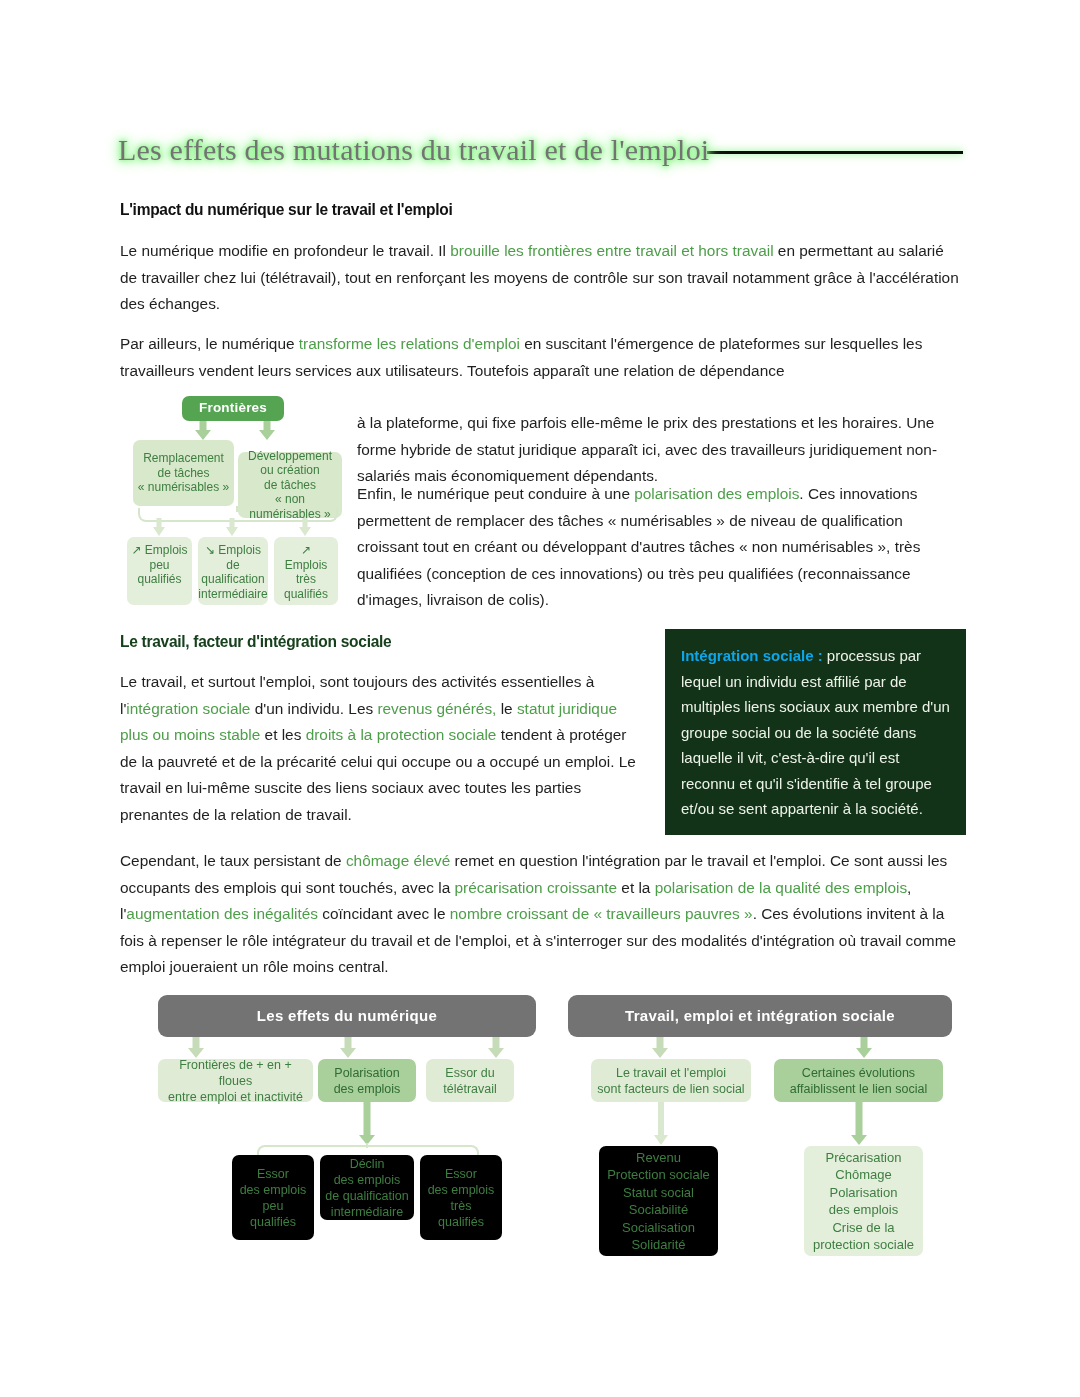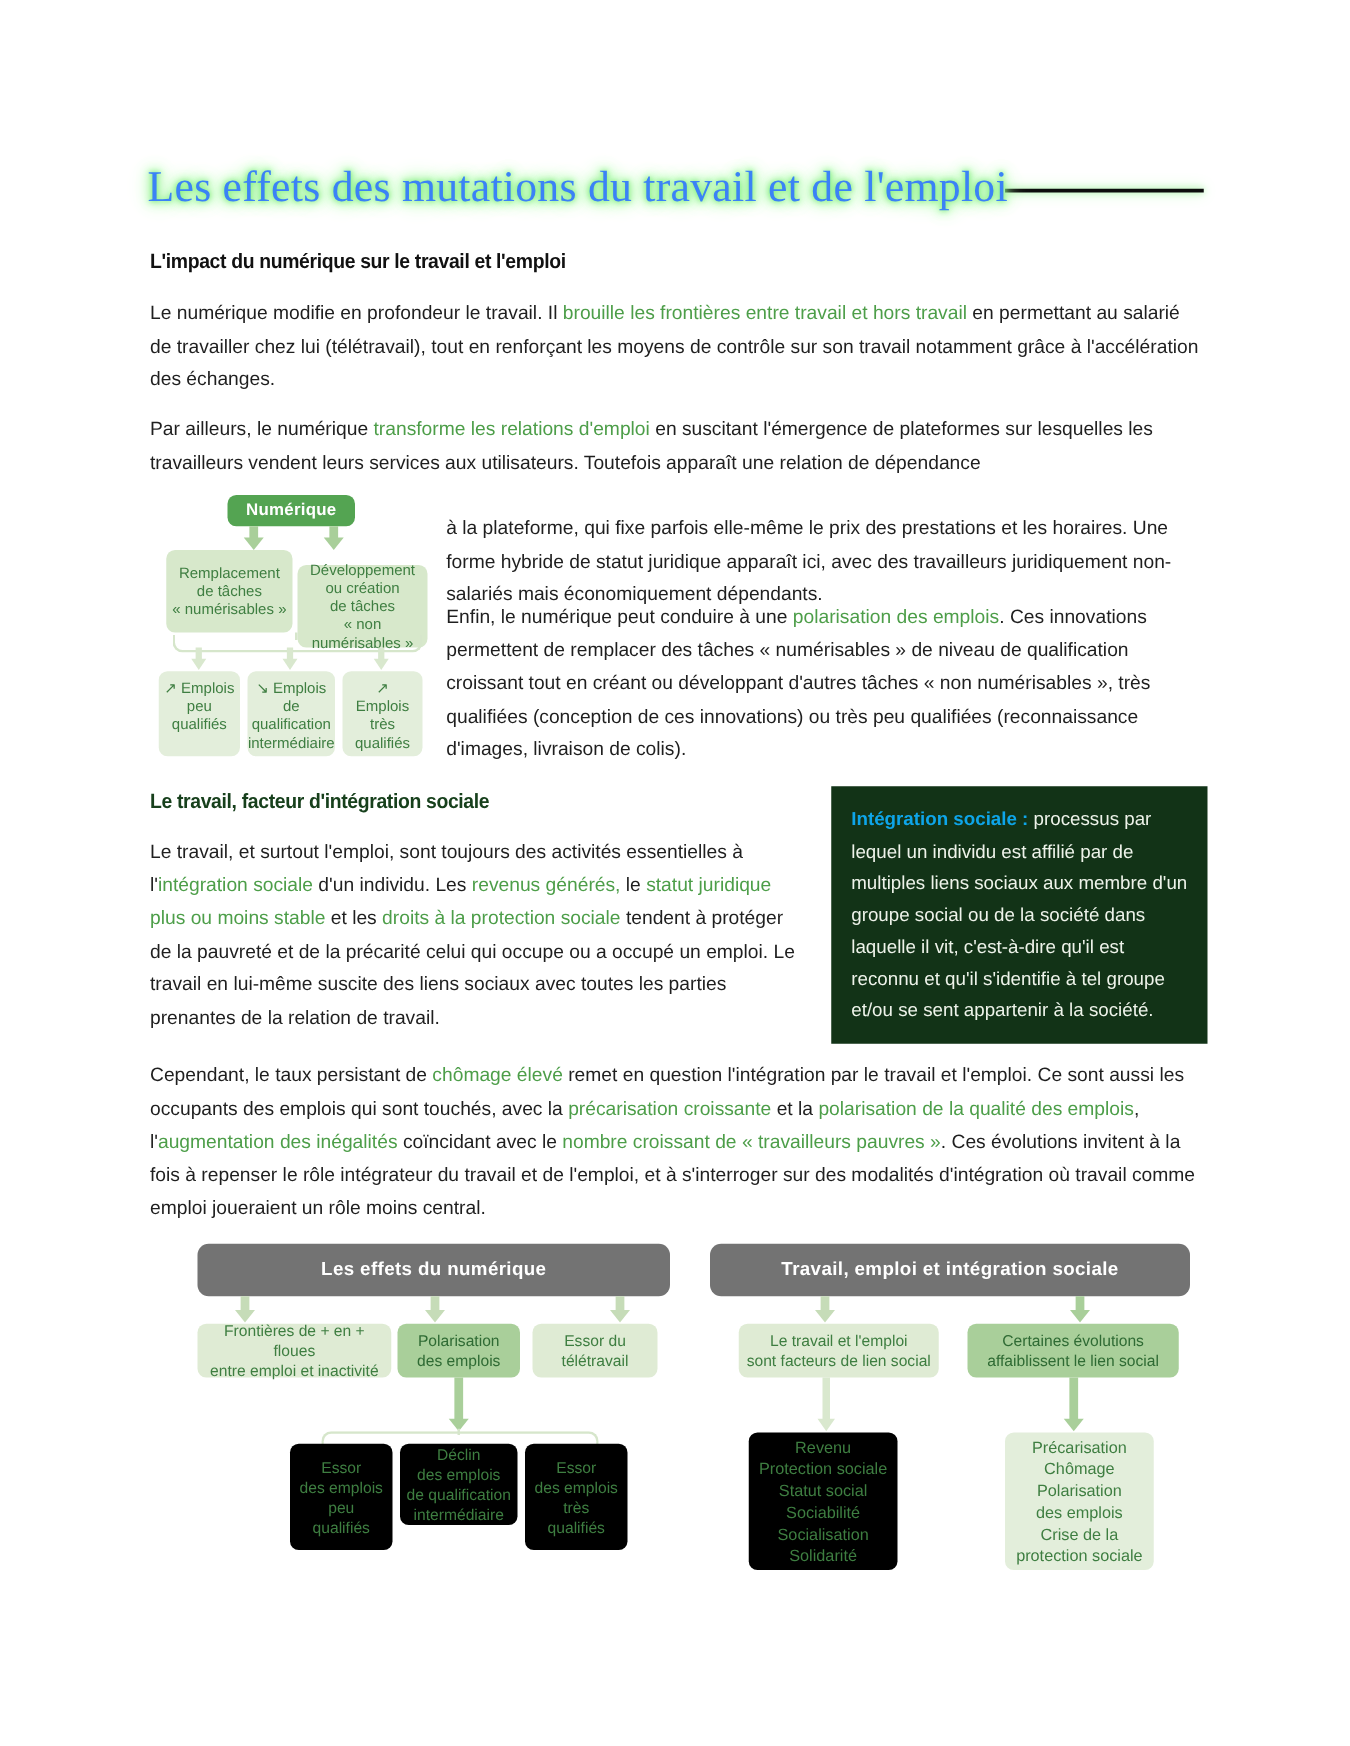--- a/index.html
+++ b/index.html
@@ -11,21 +11,21 @@
   }
   .page{position:absolute;left:0;top:0;width:1080px;height:1397px;}
 
   
   .title-row{
     position:absolute;left:118px;top:129px;width:845px;height:42px;
     display:flex;align-items:center;
   }
   .doc-title{
     font-family:"Liberation Serif", serif;
-    font-size:35px;letter-spacing:.2px;color:#3b82f6;
+    font-size:30px;letter-spacing:.2px;color:#737373;
     white-space:nowrap;
     text-shadow:
       0 0 4px #7ef07a, 0 0 8px #7ef07a, 0 0 12px #9df59a,
       0 0 16px #b7f7b3, 0 0 22px #cdf9ca;
     position:relative;z-index:2;
   }
   .title-rule{
     flex:1 1 auto;height:3px;background:#0c0c0c;
     margin-left:-2px;margin-top:4px;
     box-shadow:0 0 6px #9cf19a,0 0 12px #bdf5ba;
@@ -113,21 +113,21 @@
   </div>
 
   <div class="para" style="left:357px;top:410px;width:606px;">à la plateforme, qui fixe parfois elle-même le prix des prestations et les horaires. Une forme hybride de statut juridique apparaît ici, avec des travailleurs juridiquement non-salariés mais économiquement dépendants.</div>
 
   <div class="para" style="left:357px;top:481px;width:606px;">
     <span>Enfin, le numérique peut conduire à une </span><span class="g">polarisation des emplois</span><span>. Ces innovations permettent de remplacer des tâches « numérisables » de niveau de qualification croissant tout en créant ou développant d'autres tâches « non numérisables », très qualifiées (conception de ces innovations) ou très peu qualifiées (reconnaissance d'images, livraison de colis).</span>
   </div>
 
   <div class="fig" style="left:120px;top:396px;width:225px;height:220px;">
 
-    <div class="dbox lvl-top" style="left:62px;top:0px;width:102px;height:25px;">Numérique</div>
+    <div class="dbox lvl-top" style="left:62px;top:0px;width:102px;height:25px;">Frontières</div>
 
     <div class="arrow dk" style="left:75px;top:25px;width:16px;height:19px;">
       <div class="shaft" style="height:10px;"></div>
         <div class="head" style="top:9px;"></div>
     </div>
     <div class="arrow dk" style="left:139px;top:25px;width:16px;height:19px;">
       <div class="shaft" style="height:10px;"></div>
         <div class="head" style="top:9px;"></div>
     </div>
 
@@ -195,21 +195,21 @@
     </div>
     <div class="arrow" style="left:330px;top:42px;width:16px;height:22px;">
       <div class="shaft" style="height:12px;"></div>
         <div class="head" style="top:11px;"></div>
     </div>
 
     <div class="dbox lvl-mid2" style="left:0px;top:64px;width:155px;height:43px;white-space:pre-line;font-size:12.5px;line-height:16px;">Frontières de + en + floues
 entre emploi et inactivité</div>
     <div class="dbox lvl-hl" style="left:160px;top:64px;width:98px;height:43px;white-space:pre-line;font-size:12.5px;line-height:16px;">Polarisation
 des emplois</div>
-    <div class="dbox lvl-mid2" style="left:268px;top:64px;width:100px;height:43px;white-space:pre-line;font-size:12.5px;line-height:16px;">Essor du
+    <div class="dbox lvl-mid2" style="left:268px;top:64px;width:88px;height:43px;white-space:pre-line;font-size:12.5px;line-height:16px;">Essor du
 télétravail</div>
 
     <div class="arrow dk" style="left:201px;top:107px;width:16px;height:44px;">
       <div class="shaft" style="height:34px;"></div>
         <div class="head" style="top:33px;"></div>
     </div>
 
     <div class="bracket" style="left:99px;top:150px;width:218px;height:12px;"></div>
     <div class="vstub" style="left:208px;top:148px;height:5px;"></div>
 

